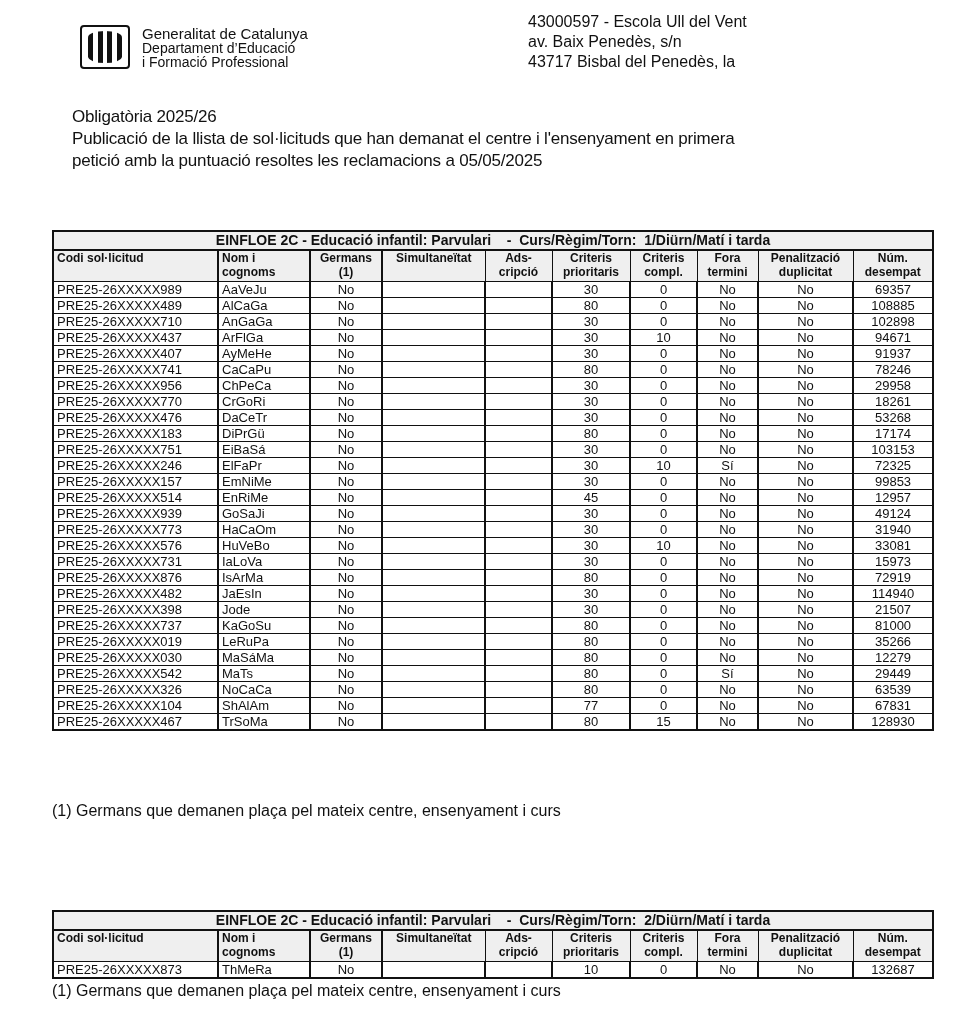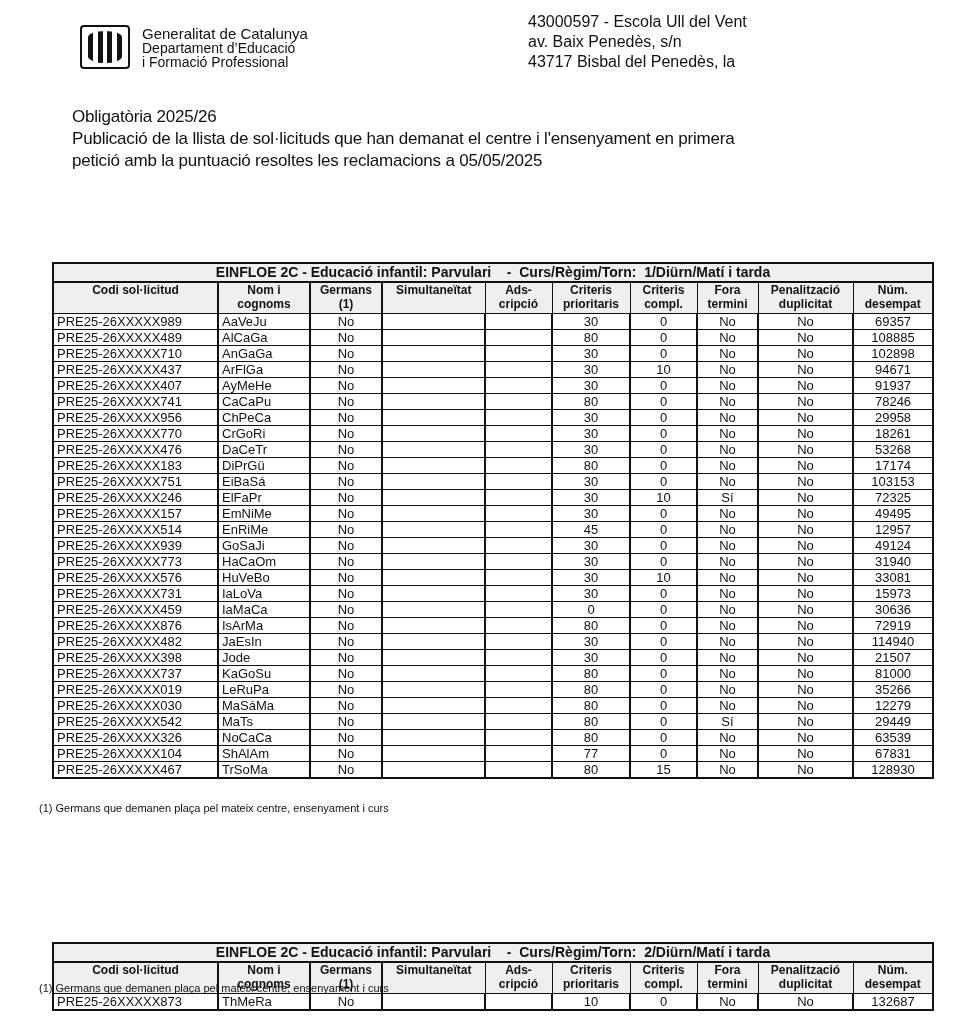--- a/index.html
+++ b/index.html
@@ -8,28 +8,28 @@
   .logo-mark { width:50px; height:44px; border:2px solid #111; border-radius:4px; position:relative; background:#fff; box-sizing:border-box; }
   .logo-mark .bars { position:absolute; left:6px; top:4px; right:6px; bottom:4px; border-radius:50%/20%; overflow:hidden; display:flex; justify-content:space-between; }
   .logo-mark .bars span { width:5px; background:#111; height:100%; }
   .logo-text { margin-left:12px; line-height:14px; }
   .logo-text .l1 { font-size:15px; font-weight:normal; }
   .logo-text .l2, .logo-text .l3 { font-size:14px; font-weight:normal; }
   .school { position:absolute; left:528px; top:12px; font-size:16px; line-height:20px; }
   .title { position:absolute; left:72px; top:106px; font-size:17px; font-weight:normal; line-height:22px; font-family:"Liberation Sans", sans-serif; letter-spacing:-0.2px; }
   table.list { position:absolute; left:52px; border-collapse:collapse; width:880px; table-layout:fixed; font-size:13px; }
   table.list td, table.list th { border:1px solid #111; padding:0 3px; height:15px; line-height:15px; white-space:nowrap; overflow:hidden; }
-  table.list { border:2px solid #111;margin-top:32px; }
+  table.list { border:2px solid #111; }
   table.list th.group { background:#efefef; font-size:14px; text-align:center; height:17px; line-height:17px; border-bottom:2px solid #111; }
   table.list th.col { background:#efefef; font-size:12px; font-weight:bold; line-height:14px; height:30px; vertical-align:top; text-align:center; }
-  table.list th.col.left { text-align:center; }
+  table.list th.col.left { text-align:left; }
   table.list td.c { text-align:center; }
   table.list td.l { text-align:left; }
   .v2 { border-left:2px solid #111 !important; }
-  .footnote { position:absolute; left:39px; font-size:11px;text-align:right; }
+  .footnote { position:absolute; left:52px; font-size:16px;text-align:right; }
 </style>
 </head>
 <body>
 
 <div class="logo">
   <div class="logo-mark">
     <div class="bars">
         <span></span>
         <span></span>
         <span></span>
@@ -264,21 +264,21 @@
         <tr>
           <td class="l">PRE25-26XXXXX157</td>
           <td class="l v2">EmNiMe</td>
           <td class="c v2">No</td>
           <td class="c v2"></td>
           <td class="c v2"></td>
           <td class="c v2">30</td>
           <td class="c v2">0</td>
           <td class="c v2">No</td>
           <td class="c v2">No</td>
-          <td class="c v2">49495</td>
+          <td class="c v2">99853</td>
         </tr>
         <tr>
           <td class="l">PRE25-26XXXXX514</td>
           <td class="l v2">EnRiMe</td>
           <td class="c v2">No</td>
           <td class="c v2"></td>
           <td class="c v2"></td>
           <td class="c v2">45</td>
           <td class="c v2">0</td>
           <td class="c v2">No</td>
@@ -325,32 +325,20 @@
           <td class="l">PRE25-26XXXXX731</td>
           <td class="l v2">IaLoVa</td>
           <td class="c v2">No</td>
           <td class="c v2"></td>
           <td class="c v2"></td>
           <td class="c v2">30</td>
           <td class="c v2">0</td>
           <td class="c v2">No</td>
           <td class="c v2">No</td>
           <td class="c v2">15973</td>
-        </tr>
-        <tr>
-          <td class="l">PRE25-26XXXXX459</td>
-          <td class="l v2">IaMaCa</td>
-          <td class="c v2">No</td>
-          <td class="c v2"></td>
-          <td class="c v2"></td>
-          <td class="c v2">0</td>
-          <td class="c v2">0</td>
-          <td class="c v2">No</td>
-          <td class="c v2">No</td>
-          <td class="c v2">30636</td>
         </tr>
         <tr>
           <td class="l">PRE25-26XXXXX876</td>
           <td class="l v2">IsArMa</td>
           <td class="c v2">No</td>
           <td class="c v2"></td>
           <td class="c v2"></td>
           <td class="c v2">80</td>
           <td class="c v2">0</td>
           <td class="c v2">No</td>

